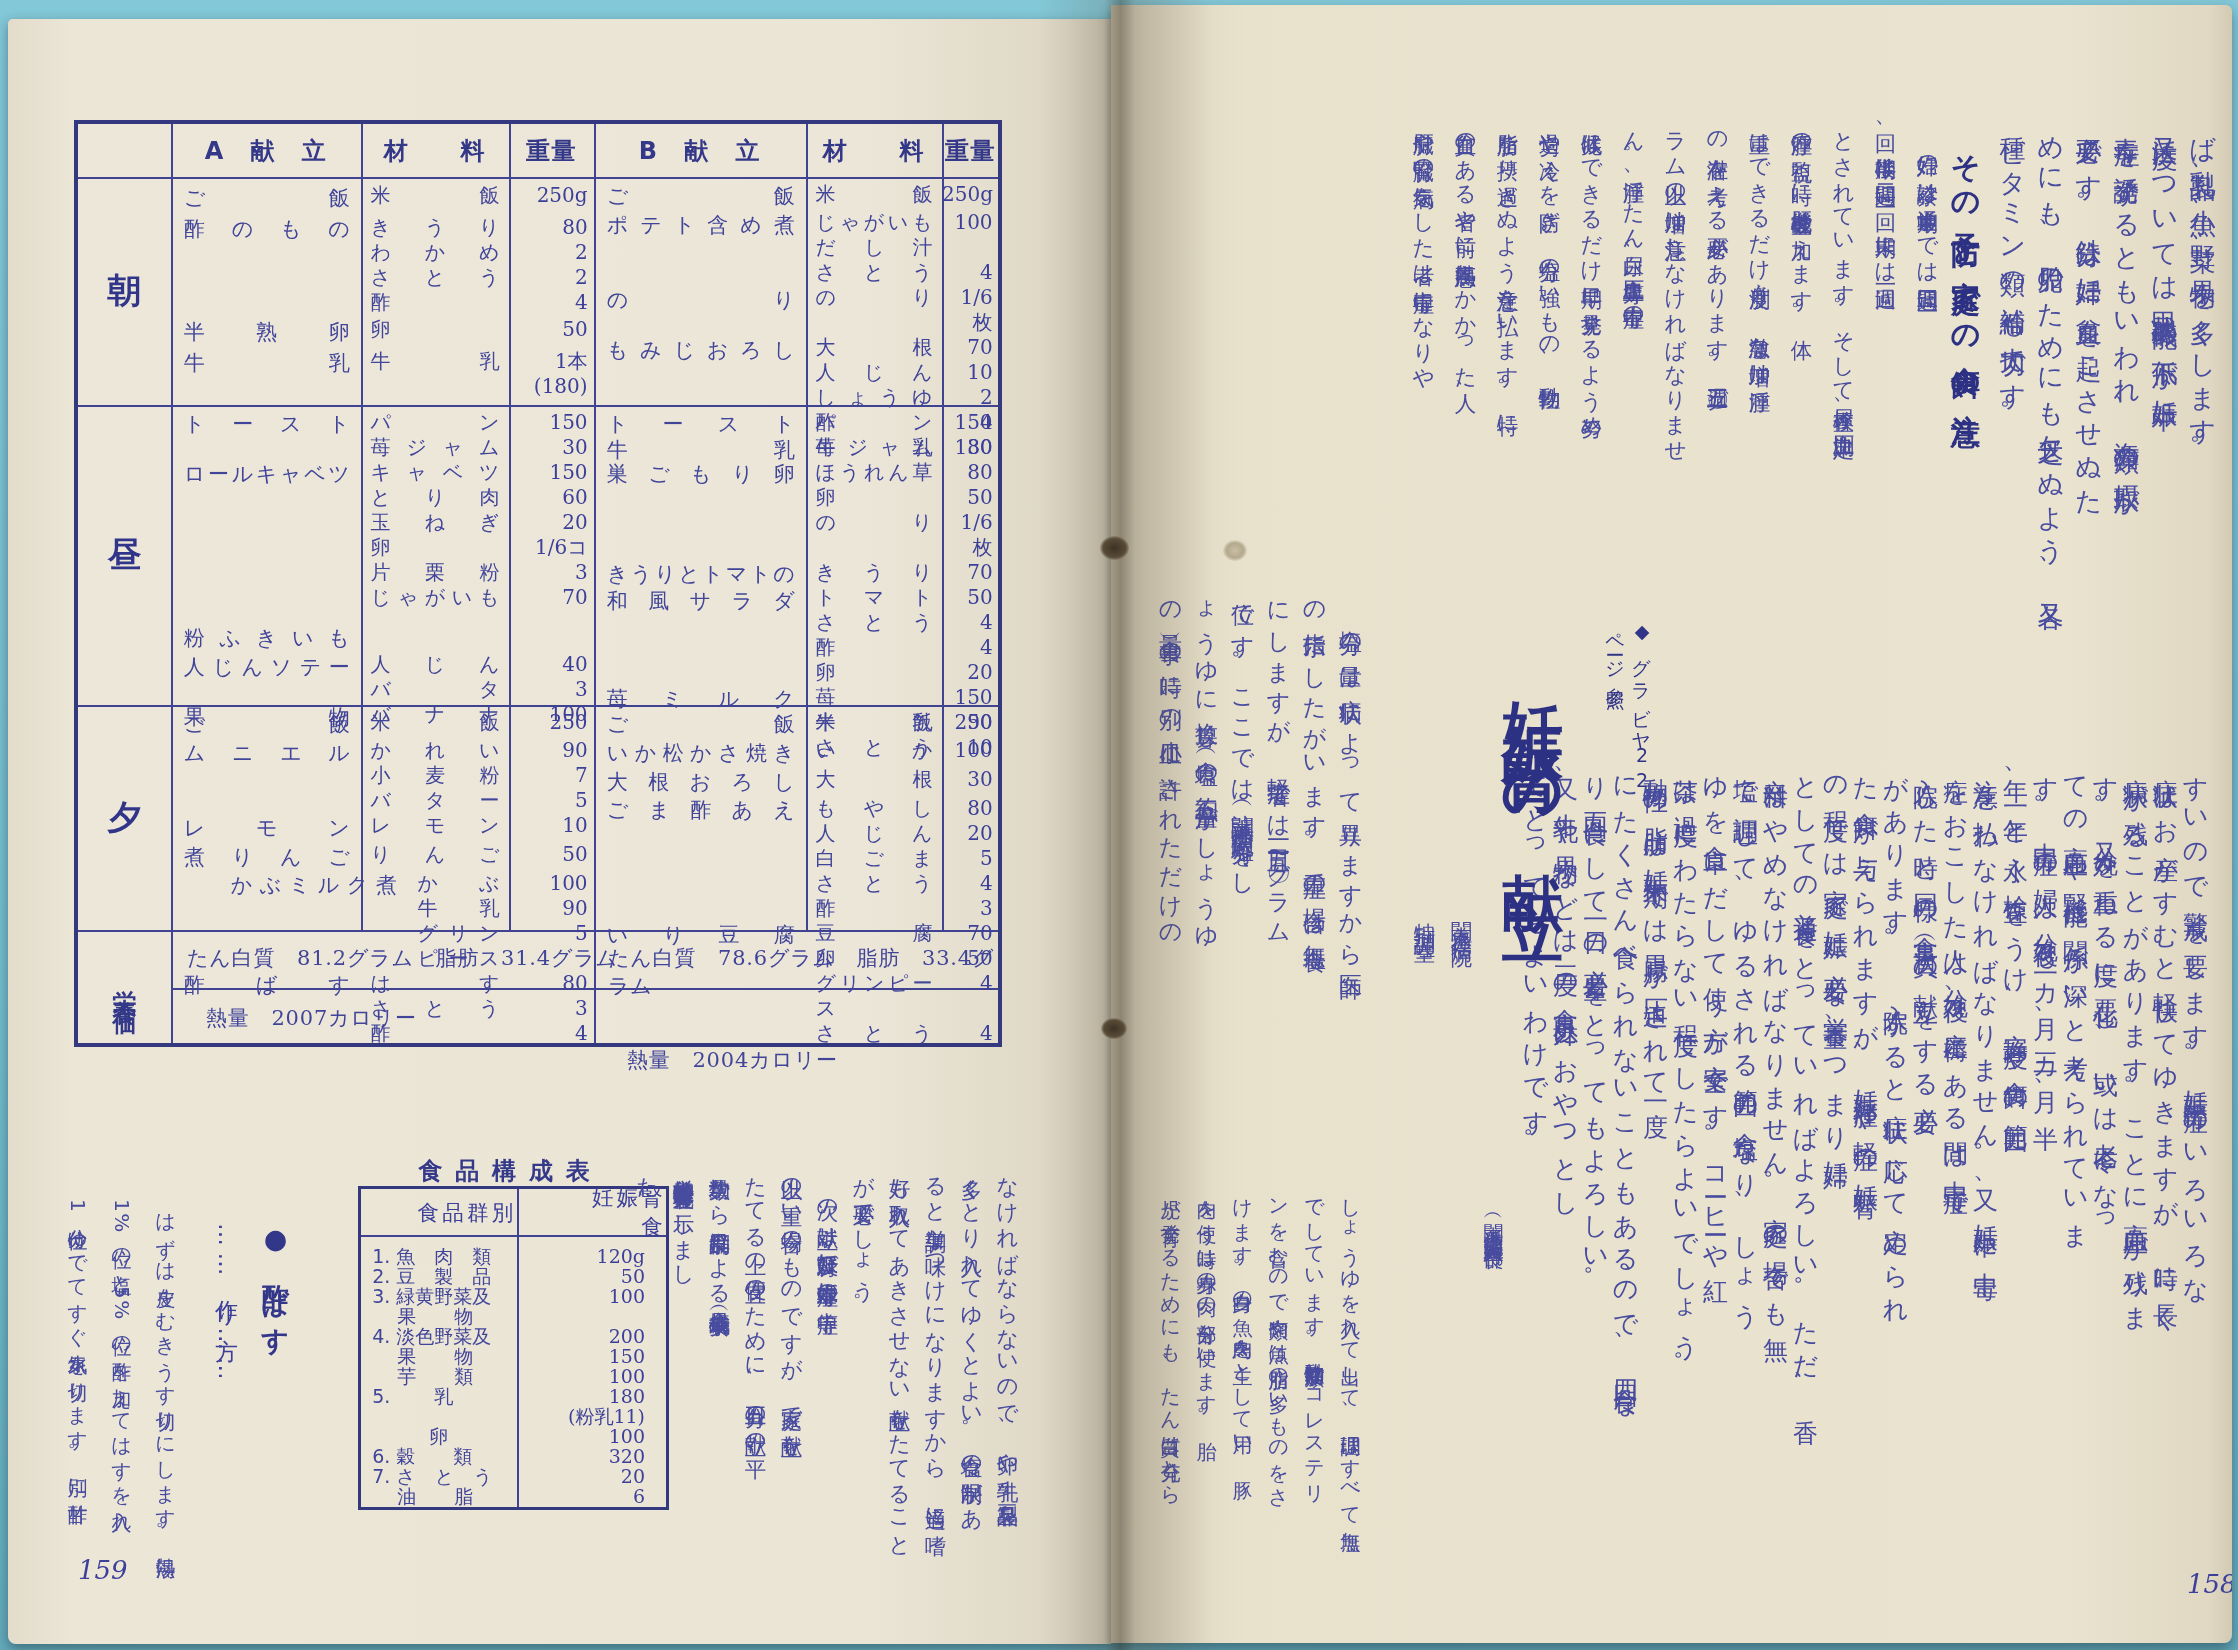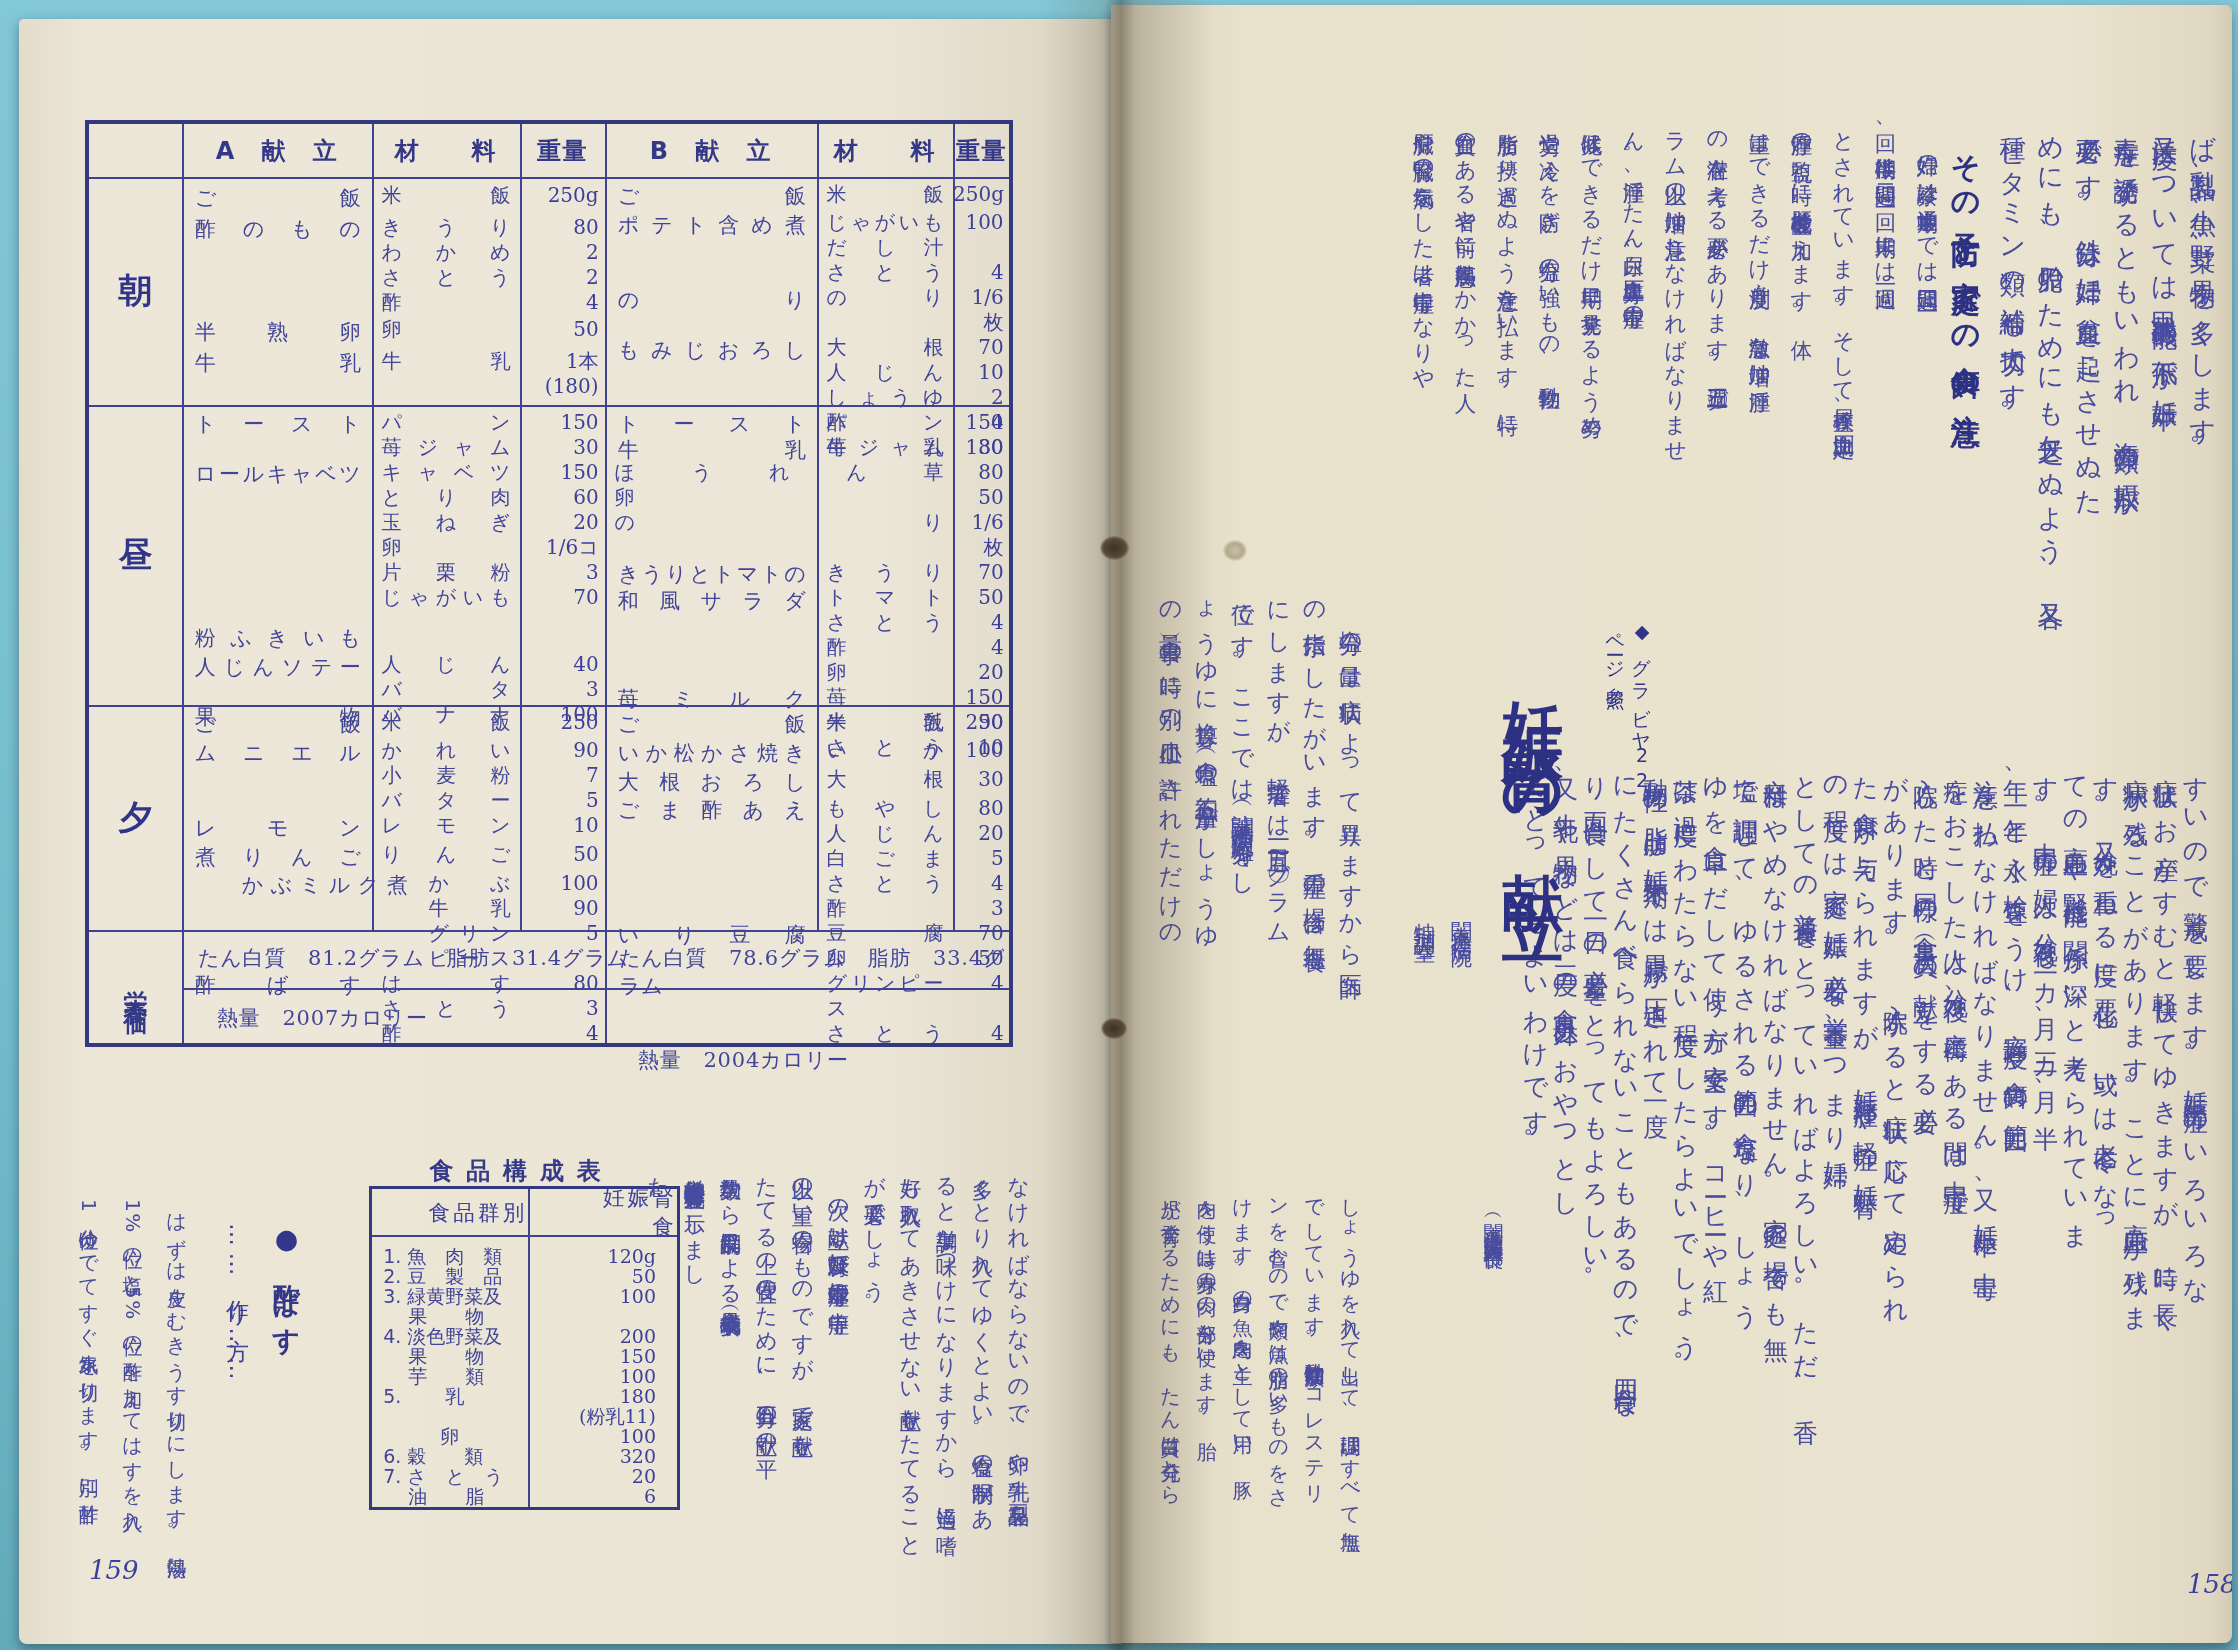--- a/index.html
+++ b/index.html
@@ -1,19 +1,19 @@
 <!DOCTYPE html>
 <html style="font-size:12.8px"><head>
 <meta charset="utf-8">
 <style>
   html,body{margin:0;padding:0;background:#6fb9cb;}
   .scene{position:relative;width:2239px;height:1650px;overflow:hidden;
          font-family:"DejaVu Sans",sans-serif;background:linear-gradient(180deg,#83c8d8 0%,#74bccd 60%,#63aabb 100%);}
   .page{position:absolute;overflow:hidden;}
-  .page-left{left:19px;top:19px;width:1103px;height:1625px;border-radius:4.8px 0 0 8px;
+  .page-left{left:8px;top:19px;width:1103px;height:1625px;border-radius:4.8px 0 0 8px;
     background:linear-gradient(90deg,#e3dccb 0%,#ece6d7 6%,#ebe5d6 78%,#ded7c5 96%,#cfc8b4 100%);
     box-shadow:0 4.8px 11.2px rgba(20,40,50,.45);}
   .page-right{left:1111px;top:4.8px;width:1121px;height:1638px;border-radius:0 6.4px 8px 0;
     background:linear-gradient(90deg,#c9c1aa 0%,#ddd5bf 3%,#e8e1cc 12%,#eae3cf 85%,#e0d8c2 98%,#d2cab3 100%);
     box-shadow:0 6.4px 12.8px rgba(20,40,50,.45);}
   .fold{position:absolute;left:1038px;top:0;width:176px;height:1650px;pointer-events:none;
     background:linear-gradient(90deg,rgba(80,70,50,0) 0%,rgba(80,70,50,.18) 38%,rgba(50,42,28,.42) 47%,rgba(90,80,60,.25) 55%,rgba(90,80,60,0) 100%);}
   .hole{position:absolute;background:radial-gradient(ellipse at center,#3c3225 0%,#584a36 55%,rgba(88,74,54,0) 75%);border-radius:50%;}
   .tear{position:absolute;background:radial-gradient(ellipse at center,#c9bfa6 0%,#b4a98d 50%,rgba(180,168,140,0) 75%);border-radius:50%;}
   .vblock{position:absolute;writing-mode:vertical-rl;text-orientation:mixed;color:#484c9f;}
@@ -287,20 +287,21 @@
                   <div class="mname">パン</div>
                   <div class="mamt" style="width:57px;">150</div>
                 </div>
                 <div class="mrow">
                   <div class="mname">苺ジャム</div>
                   <div class="mamt" style="width:57px;">30</div>
                 </div>
               </div>
             </div>
             <div class="entry">
+              <div class="dish" style="width:212px;">巣ごもり卵</div>
               <div class="mats">
                 <div class="mrow">
                   <div class="mname">ほうれん草</div>
                   <div class="mamt" style="width:57px;">80</div>
                 </div>
                 <div class="mrow">
                   <div class="mname">卵</div>
                   <div class="mamt" style="width:57px;">50</div>
                 </div>
                 <div class="mrow">

